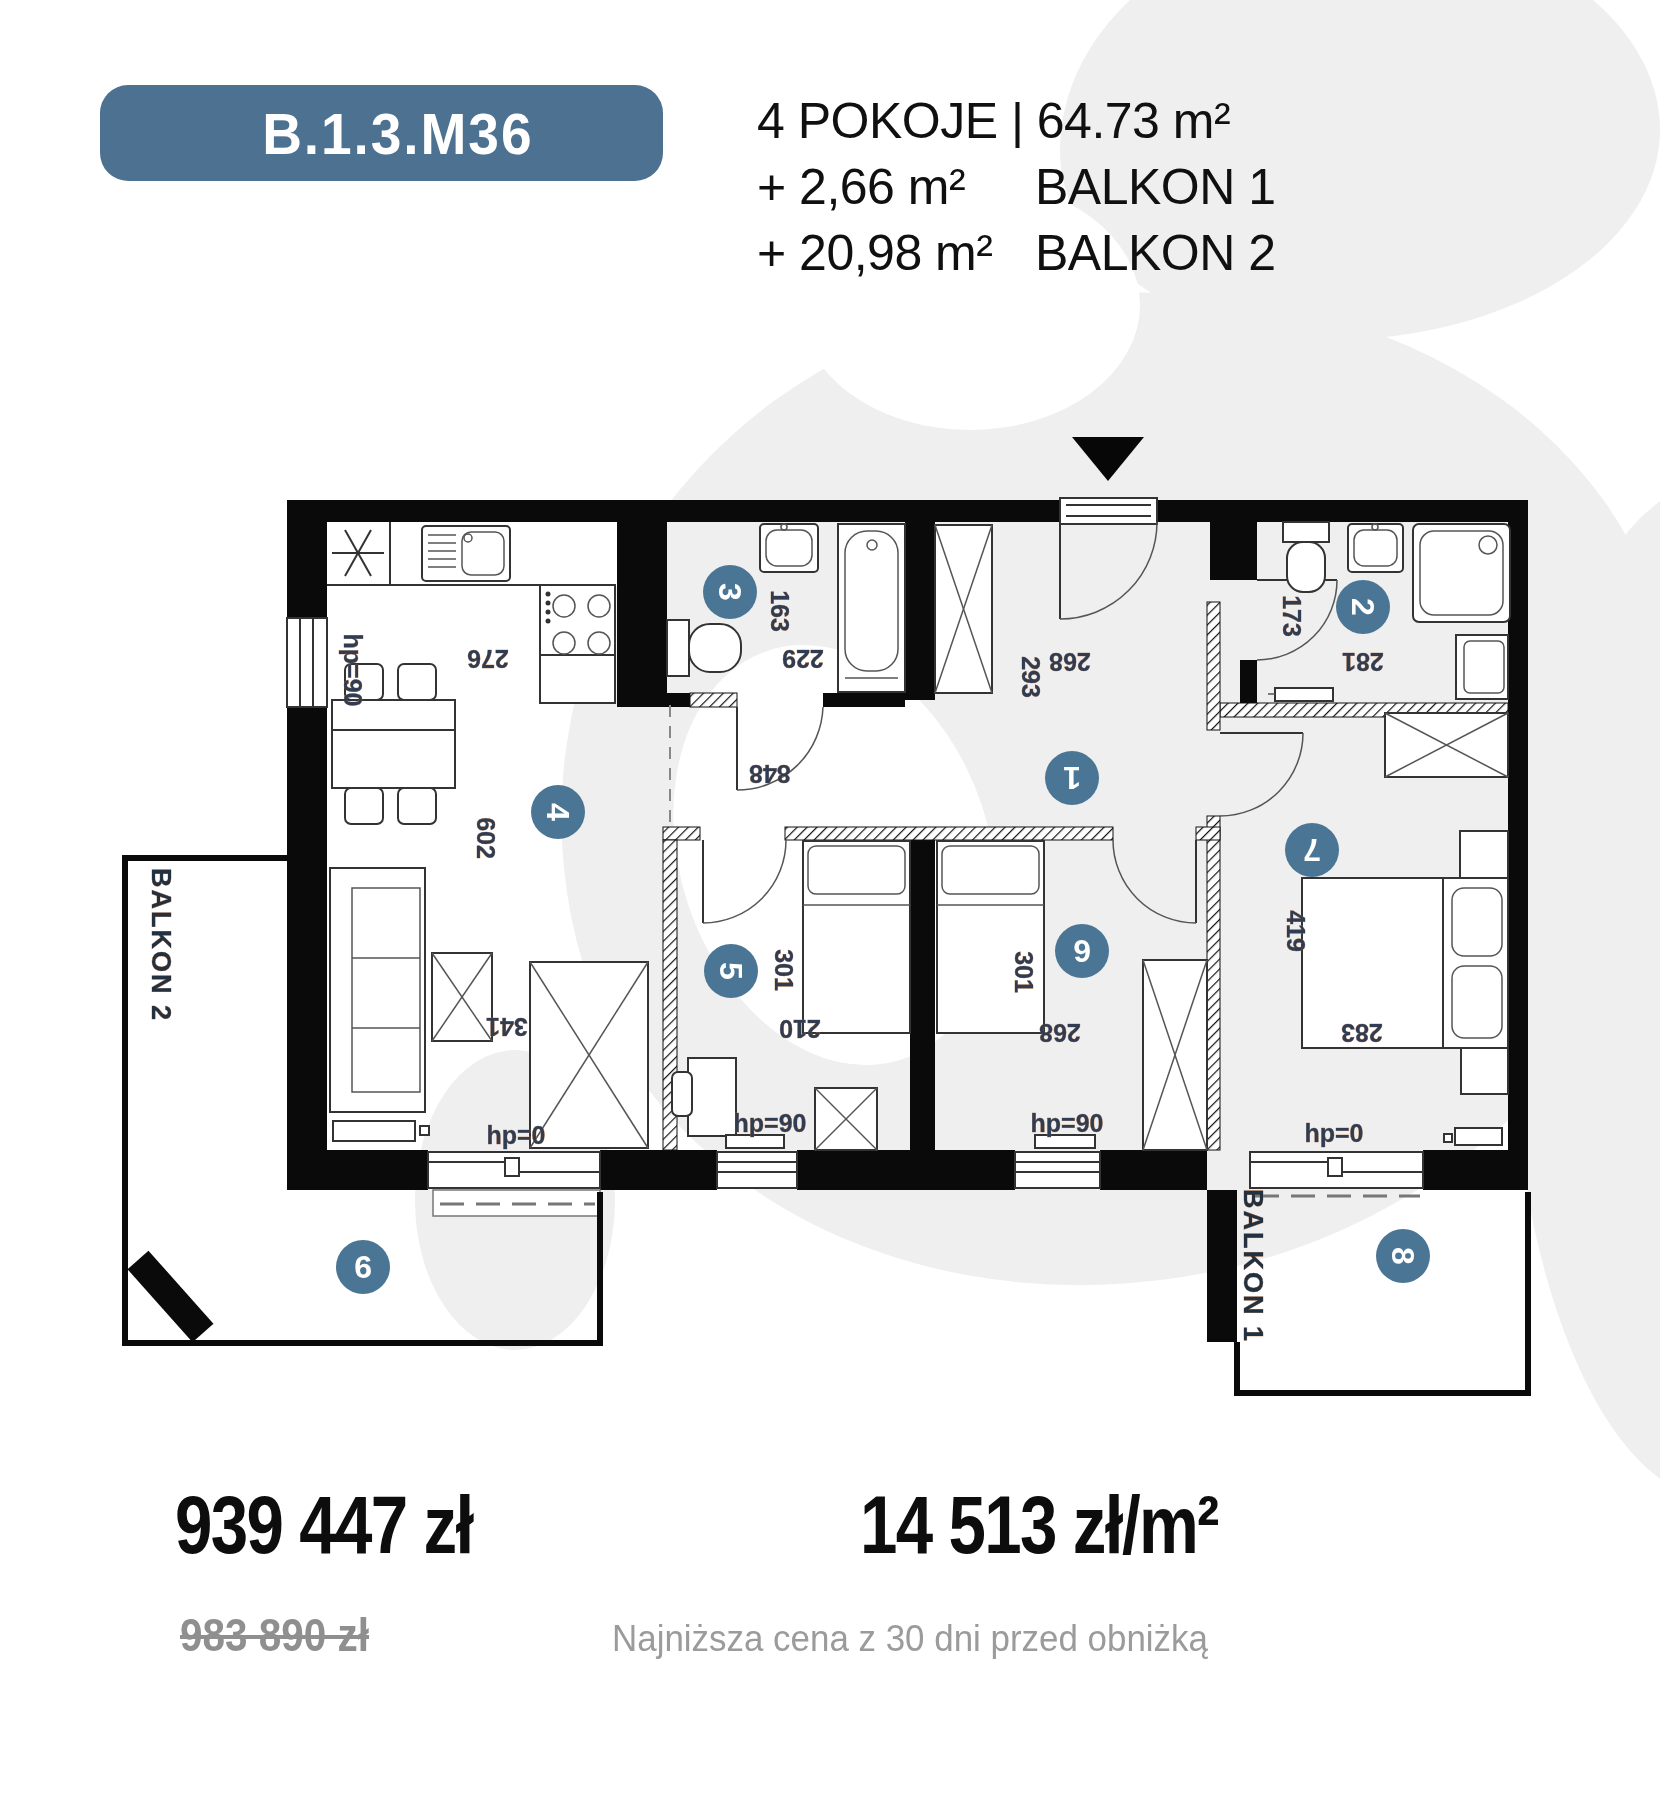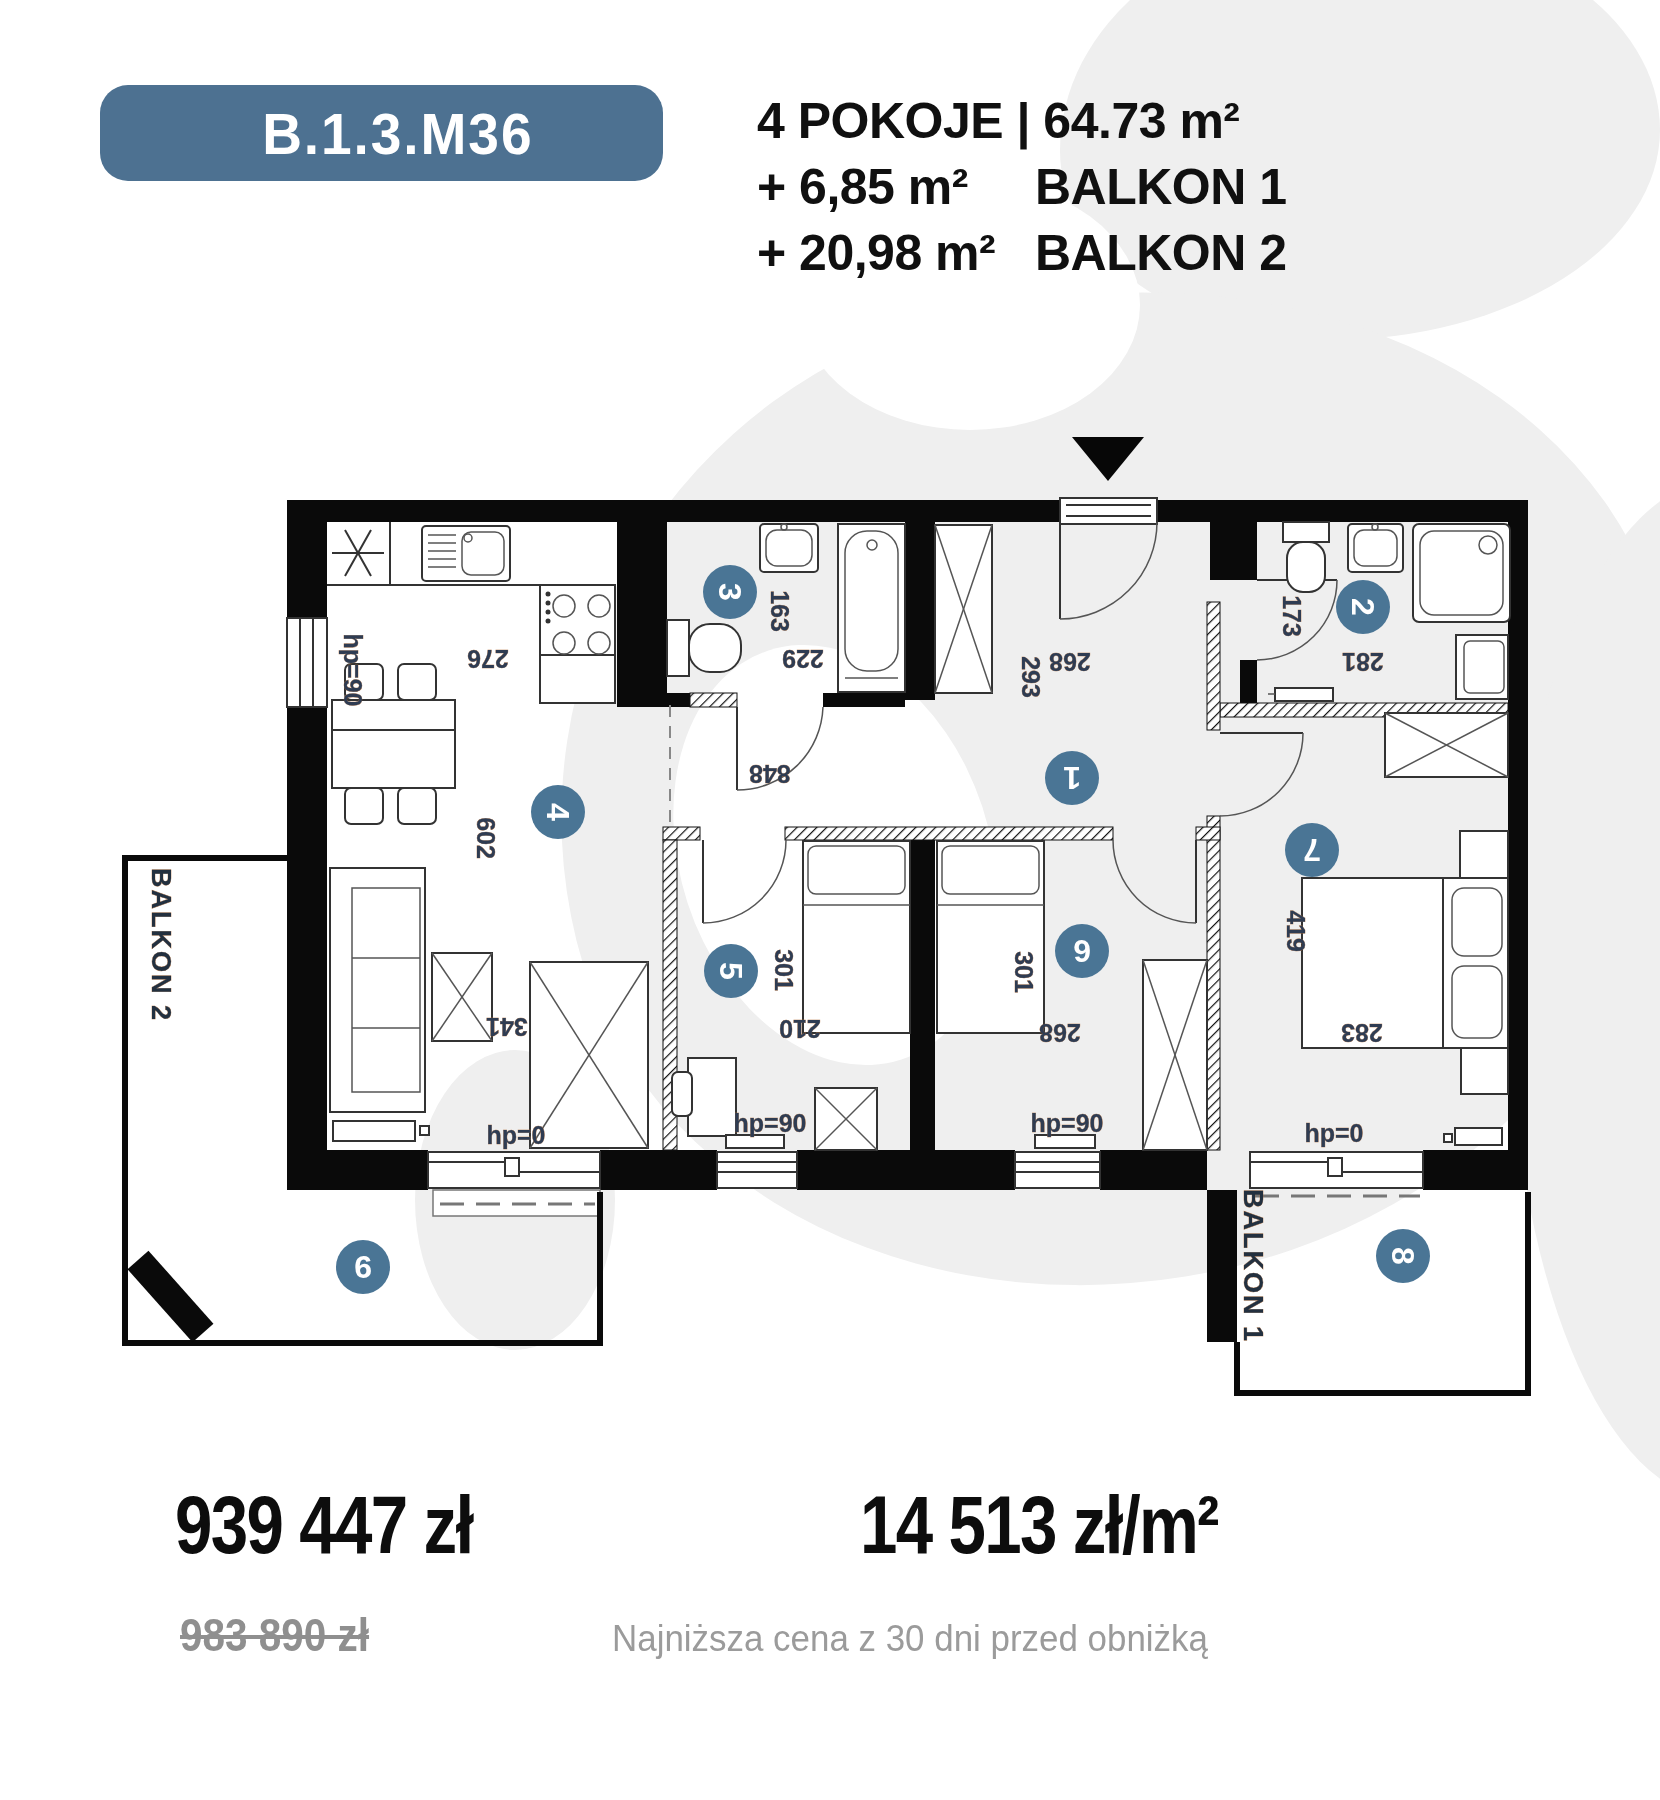--- a/index.html
+++ b/index.html
@@ -7,21 +7,21 @@
        font-family:"Liberation Sans",sans-serif;}
   .blob{position:absolute;background:#efefef;z-index:0;}
   .blob.hole{background:#ffffff;}
   .badge{position:absolute;left:100px;top:85px;width:530px;height:96px;
          background:var(--accent,#4d7191);border-radius:28px;z-index:3;
          display:flex;align-items:center;justify-content:center;padding-left:33px;}
   .badge span{color:#fff;font-size:58px;font-weight:800;letter-spacing:2px;
               transform:scaleX(.95);}
   .hdr{position:absolute;left:757px;top:92px;z-index:3;color:#101010;}
   .hdr .row{display:flex;align-items:baseline;height:66px;font-size:50px;
-            font-weight:700;letter-spacing:-.5px;white-space:pre;}
+            font-weight:400;letter-spacing:-.5px;white-space:pre;}
   .hdr .val{display:inline-block;min-width:278px;}
   .price-big{position:absolute;font-size:82px;font-weight:900;color:#0d0d0d;
              letter-spacing:-2px;transform:scaleX(.82);transform-origin:left top;
              z-index:3;white-space:nowrap;}
   .price-old{position:absolute;left:180px;top:1608px;font-size:46px;font-weight:700;
              color:#8f8f8f;text-decoration:line-through;transform:scaleX(.88);
              transform-origin:left top;z-index:3;white-space:nowrap;}
   .price-note{position:absolute;left:612px;top:1618px;font-size:36px;color:#9b9b9b;
               z-index:3;white-space:nowrap;transform:scaleX(.97);transform-origin:left top;}
   svg.plan{position:absolute;left:85px;top:415px;width:1475px;height:1005px;z-index:2;}
@@ -51,21 +51,21 @@
 
 <div class="badge">
   <span>B.1.3.M36</span>
 </div>
 
 <div class="hdr">
   <div class="row">
     <span>4 POKOJE | 64.73 m²</span>
   </div>
   <div class="row">
-    <span class="val">+ 6,85 m²</span>
+    <span class="val">+ 2,66 m²</span>
     <span>BALKON 1</span>
   </div>
   <div class="row">
     <span class="val">+ 20,98 m²</span>
     <span>BALKON 2</span>
   </div>
 </div>
 
 <svg class="plan" viewBox="85 415 1475 1005">
   <defs>

